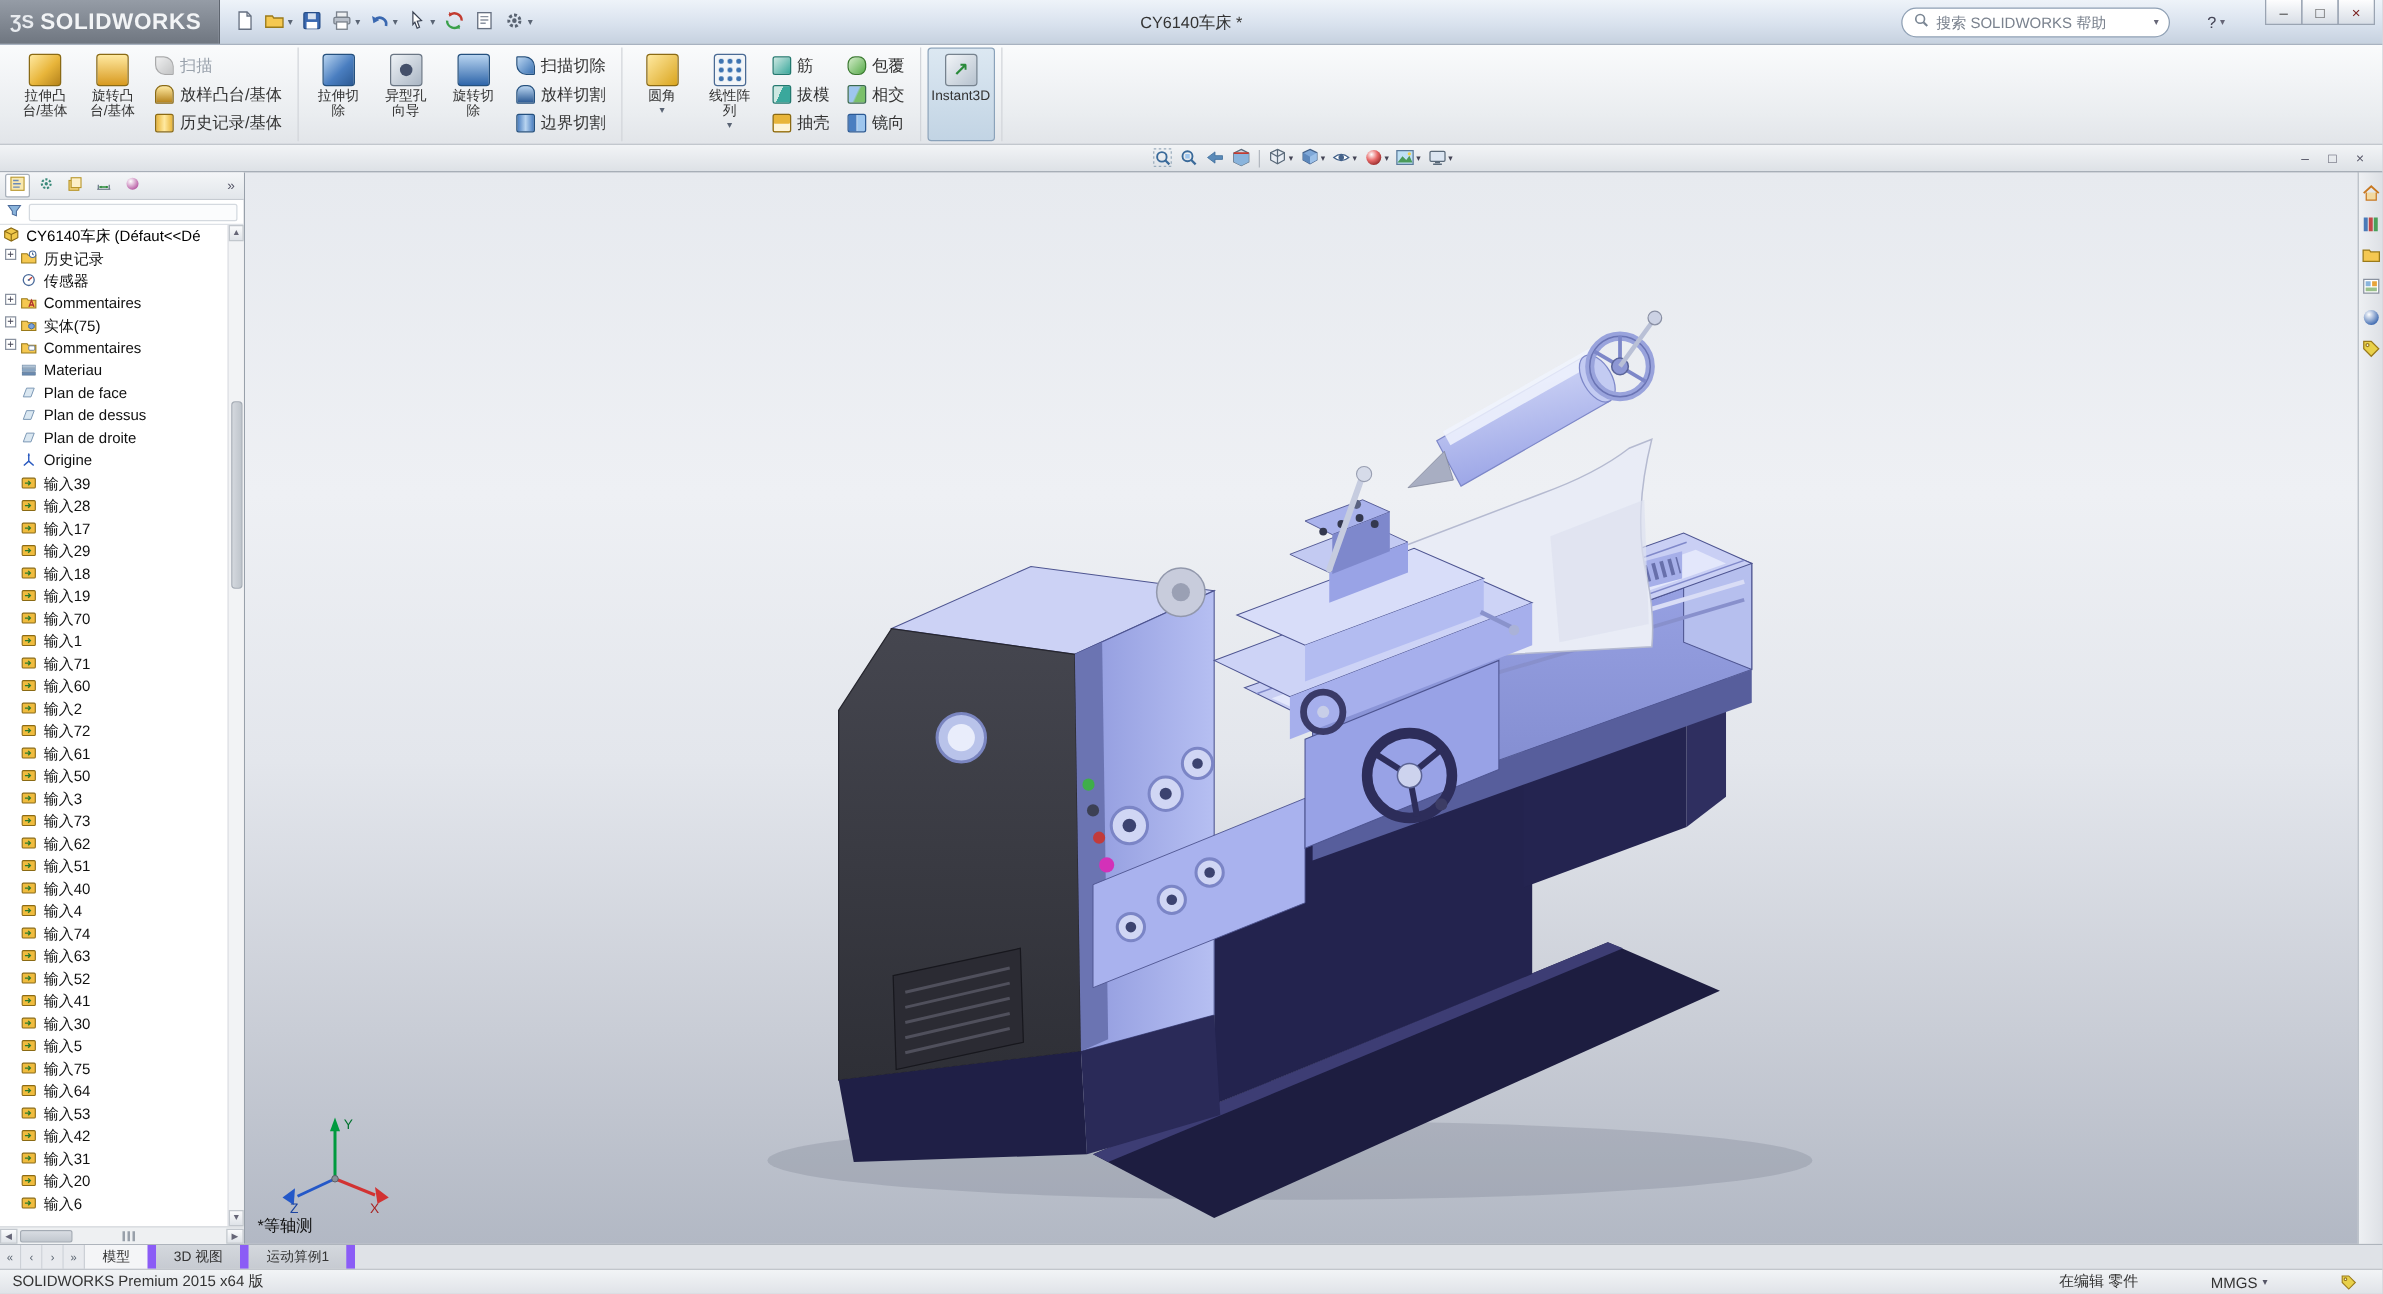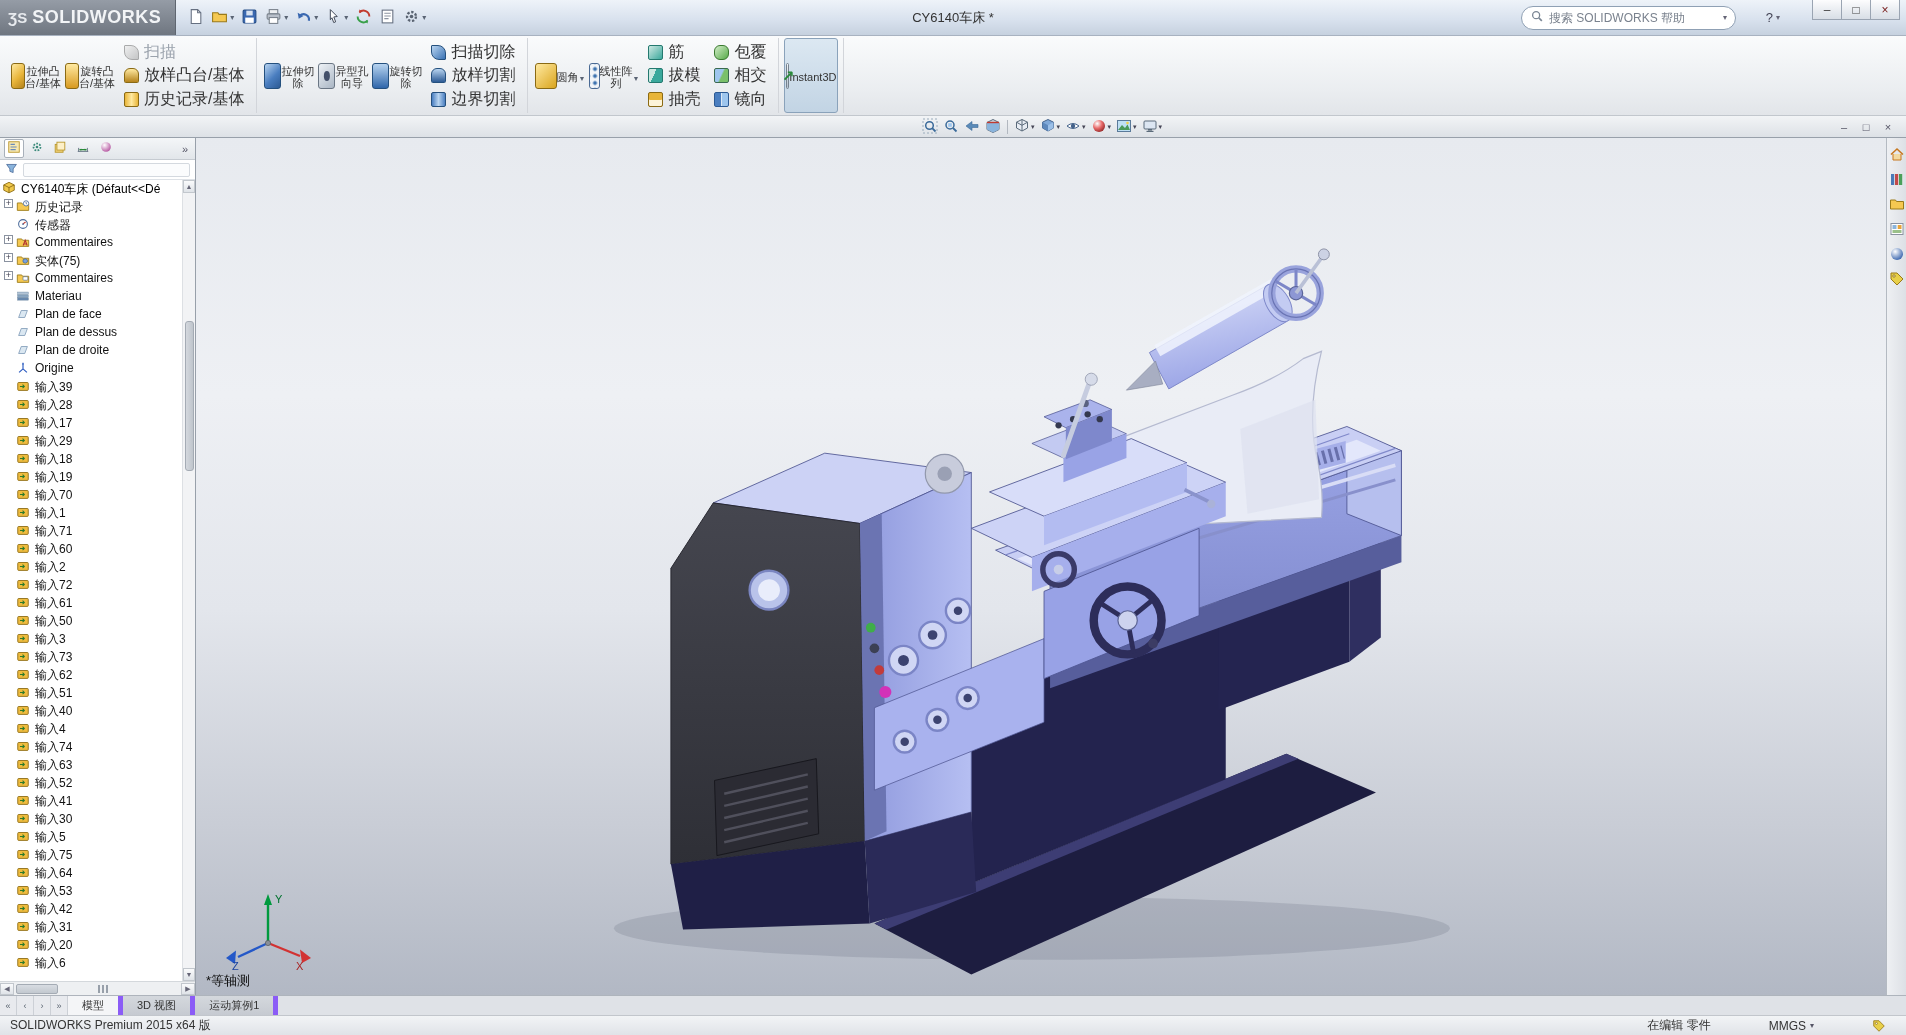--- a/index.html
+++ b/index.html
@@ -23,28 +23,28 @@
 .s-input::placeholder{color:#7a828e}
 .s-dd{font-size:8px;color:#667}
 #helpbtn{position:absolute;right:120px;display:flex;align-items:center;gap:3px;font-size:13px;color:#445;padding:2px 6px;border-radius:3px}
 #winbtns{position:absolute;right:6px;top:0;display:flex}
 .wb{width:30px;height:20px;display:flex;align-items:center;justify-content:center;font-size:12px;color:#444;background:linear-gradient(#fdfdfe,#d8dee6);border:1px solid #9aa4b2;border-top:none;margin-left:-1px}
 .wb.close{color:#7a2020}
 
 
 #ribbon{height:80px;background:linear-gradient(#fafbfc,#eaedf0 70%,#e2e5e9);border-bottom:1px solid #c2c7cd;display:flex;align-items:stretch;padding:2px 4px;flex:none}
 .rgroup{display:flex;align-items:stretch;padding:0 5px;border-right:1px solid #d2d5da}
-.rbig{width:54px;display:flex;align-items:center;padding:4px 1px 1px;border-radius:3px;text-align:center;border:1px solid transparent}
+.rbig{width:54px;display:flex;flex-direction:column;align-items:center;padding:4px 1px 1px;border-radius:3px;text-align:center;border:1px solid transparent}
 .rbig .fi{width:26px;height:26px;border-radius:3px;margin-bottom:2px}
 .rlb{font-size:11px;line-height:12px;color:#333;white-space:nowrap}
 .rarr{font-size:7px;color:#5a6474;margin-top:2px}
 .rcol{display:flex;flex-direction:column;justify-content:space-evenly;padding:2px}
 .rsmall{display:flex;align-items:center;gap:5px;padding:1px 5px;border-radius:2px}
 .fis{width:15px;height:15px;border-radius:2px;flex:none}
-.rst{font-size:16px;color:#333;white-space:nowrap}
+.rst{font-size:13px;color:#333;white-space:nowrap}
 .rdis .rst{color:#9aa2ac}
 .rdis .fis,.rdis .fi{filter:grayscale(1);opacity:.55}
 .ract{background:linear-gradient(#dce8f2,#c2d4e4);border:1px solid #8aa2ba}
 
 
 .fi-boss-extrude{background:linear-gradient(135deg,#ffe9a0,#e8b53a 55%,#b5831c);border:1px solid #8a6a14}
 .fi-boss-revolve{background:linear-gradient(180deg,#ffe9a0,#d89a20);border:1px solid #8a6a14;border-radius:45%}
 .fi-sweep{background:linear-gradient(135deg,#ffe9a0,#d89a20);border:1px solid #8a6a14;border-radius:1px 8px 1px 8px}
 .fi-loft{background:linear-gradient(0deg,#b5831c,#ffe9a0);border:1px solid #8a6a14;border-radius:40% 40% 10% 10%}
 .fi-boundary{background:linear-gradient(90deg,#e8b53a,#ffe9a0,#e8b53a);border:1px solid #8a6a14}
@@ -119,21 +119,21 @@
 #viewlabel{position:absolute;left:10px;bottom:5px;font-size:13px;font-weight:normal;color:#101010}
 
 
 #taskstrip{width:20px;background:linear-gradient(90deg,#eef0f3,#dde0e5);border-left:1px solid #b4bac2;display:flex;flex-direction:column;align-items:center;padding-top:8px;gap:9px;flex:none}
 .tpi{width:16px;height:16px;display:flex}
 .tpi svg{width:16px;height:16px}
 
 
 #bottomtabs{height:20px;background:#dfe2e7;border-top:1px solid #aeb4bc;display:flex;align-items:stretch;font-size:11px;flex:none}
 .bnav{width:17px;display:flex;align-items:center;justify-content:center;color:#5a6470;font-size:9px;border-right:1px solid #ccd0d6;background:#e8eaee}
-.btab{padding:0 14px;display:flex;align-items:center;border-right:5px solid #8b5cf6;background:linear-gradient(#d4d8dd,#c6cad1);color:#333}
+.btab{padding:0 14px;display:flex;align-items:center;border-right:7px solid #8b5cf6;background:linear-gradient(#d4d8dd,#c6cad1);color:#333}
 .btab.active{background:#f4f5f7}
 
 
 #statusbar{height:20px;background:linear-gradient(#f2f4f6,#e0e3e8);border-top:1px solid #c2c6cc;display:flex;align-items:center;padding:0 10px;font-size:12px;color:#333;flex:none}
 .sb-right{margin-left:auto;display:flex;align-items:center;gap:58px;padding-right:10px}
 .units{display:flex;align-items:center;gap:4px}
 .units .car{font-size:8px;color:#556}
 .sbicon{width:14px;height:14px;display:flex}
 .sbicon svg{width:14px;height:14px}
 </style>

